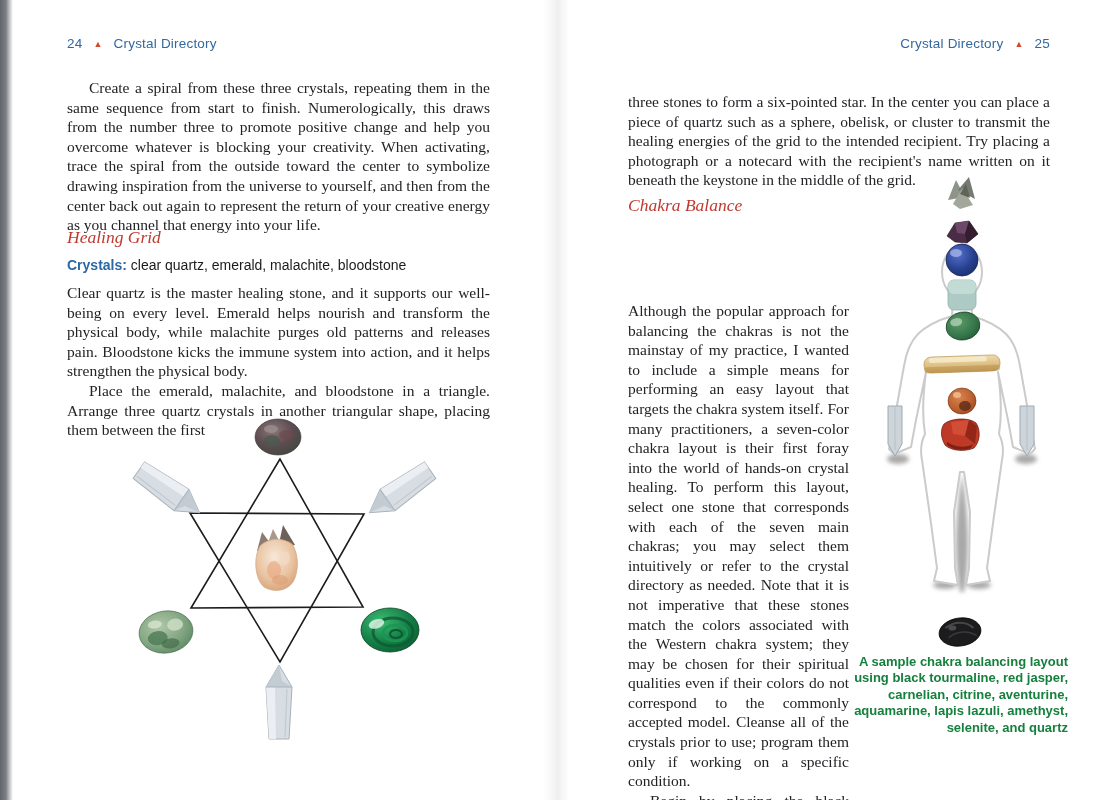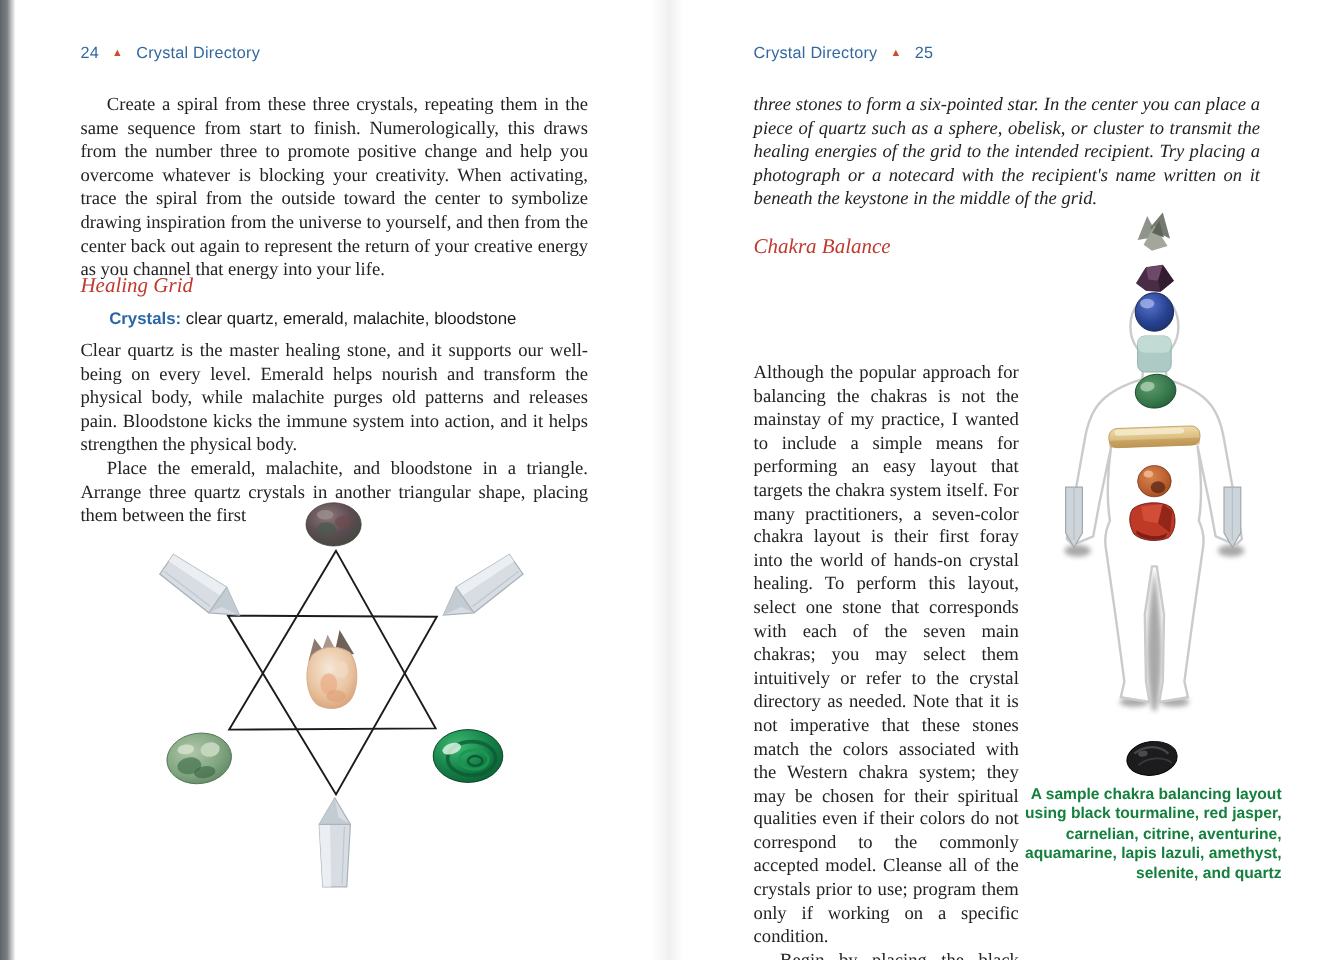--- a/index.html
+++ b/index.html
@@ -15,40 +15,40 @@
     position:absolute;left:543px;top:0;bottom:0;width:26px;
     background:linear-gradient(to right,rgba(0,0,0,0) 0%,rgba(90,95,105,0.07) 45%,rgba(90,95,105,0.10) 55%,rgba(0,0,0,0) 100%);
   }
   .hdr{
     position:absolute;top:36px;font-family:"Liberation Sans","DejaVu Sans",sans-serif;
     font-size:13.5px;letter-spacing:.2px;color:#33689f;white-space:nowrap;
   }
   .hdr .pgnum{color:#33689f;}
   .hdr .tri{color:#cf4b2c;font-size:9px;vertical-align:1px;margin:0 11px;}
   .hdr-left{left:67px;}
-  .hdr-right{left:628px;width:422px;text-align:left;}
+  .hdr-right{left:628px;width:422px;text-align:right;}
   .body-par{
     font-size:15.5px;line-height:19.6px;text-align:justify;hyphens:auto;-webkit-hyphens:auto;
   }
   .body-par p{margin:0;}
   .indent{text-indent:22px;}
   .lp-intro{position:absolute;left:67px;top:78px;width:423px;}
   .sec-heading{
     position:absolute;font-family:"Liberation Serif","DejaVu Serif",serif;
     font-style:italic;font-weight:normal;font-size:17.5px;color:#bf3a2e;
   }
   .hg-heading{left:67px;top:227px;}
   .crystals-line{
     position:absolute;left:67px;top:255px;width:423px;
-    font-family:"Liberation Sans","DejaVu Sans",sans-serif;font-size:14px;color:#1b1b1b;line-height:20px;margin-left:24px;
+    font-family:"Liberation Sans","DejaVu Sans",sans-serif;font-size:14px;color:#1b1b1b;line-height:20px;
   }
   .crystals-line .lbl{color:#2b67a5;font-weight:bold;}
   .lp-body{position:absolute;left:67px;top:283px;width:423px;}
   .grid-diagram{position:absolute;left:118px;top:413px;width:335px;height:330px;}
-  .rp-top{position:absolute;left:628px;top:78px;width:422px;font-style:italic;}
+  .rp-top{position:absolute;left:628px;top:92px;width:422px;}
   .cb-heading{left:628px;top:195px;}
   .cb-crystals{
     position:absolute;left:628px;top:221px;width:227px;
     font-family:"Liberation Sans","DejaVu Sans",sans-serif;font-size:14px;color:#1b1b1b;
     line-height:21px;text-align:justify;
     padding-left:24px;text-indent:-24px;box-sizing:border-box;
   }
   .cb-crystals .lbl{color:#2b67a5;font-weight:bold;}
   .rp-col{position:absolute;left:628px;top:301px;width:221px;}
   .chakra-figure{position:absolute;left:850px;top:168px;width:220px;height:484px;}

